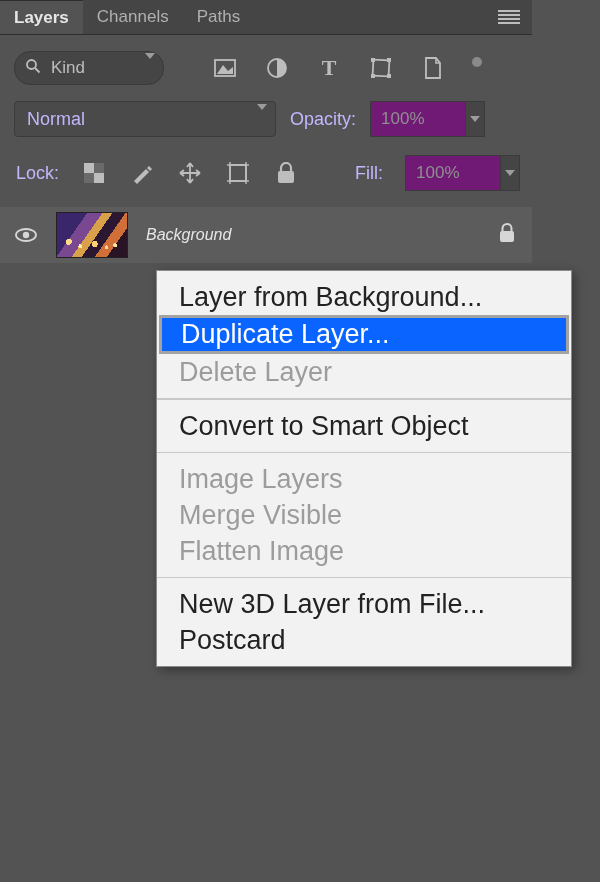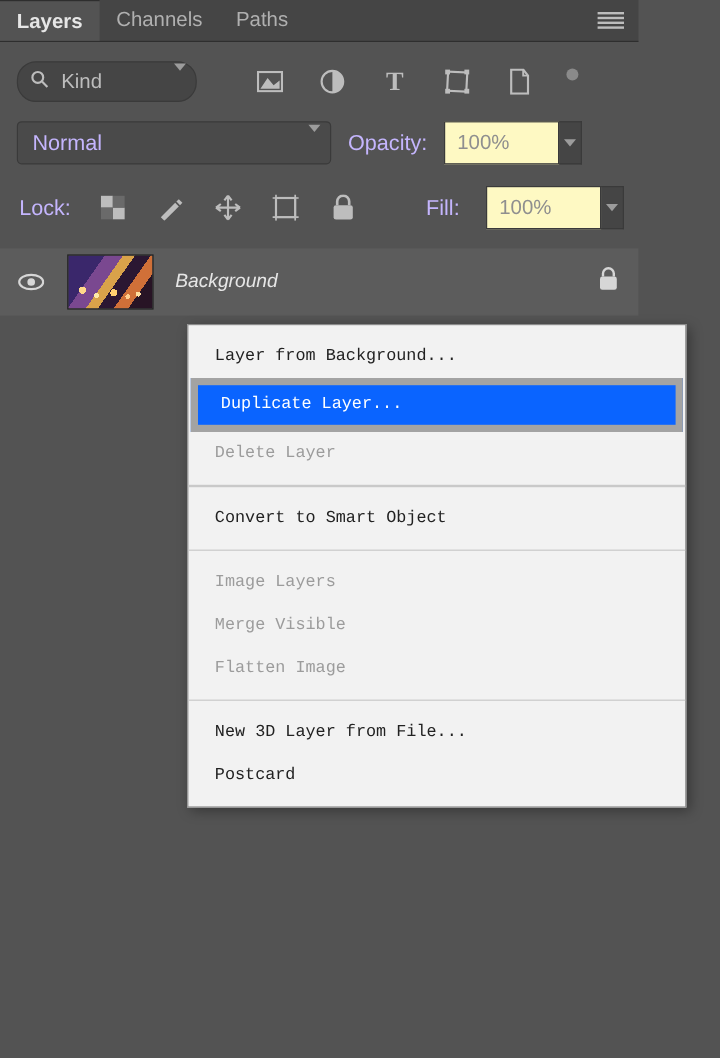--- a/index.html
+++ b/index.html
@@ -129,21 +129,21 @@
     display: flex;
     align-items: center;
   }
   .blend-select .chevron {
     position: absolute; right: 8px; top:50%; transform:translateY(-50%);
   }
   .dim-label { color: #c4b5fd; font-size: 18px; }
   .percent-box {
     height: 34px;
     border: 1px solid #3a3a3a;
-    background: #fef9c3;
+    background: #701a75;
     display: flex;
     align-items: center;
     padding: 0 10px;
     width: 74px;
     color: #8f8f8f;
     font-size: 17px;
   }
   .tiny-chevron {
     width: 18px;
     height: 34px;
@@ -206,38 +206,38 @@
 
   
   .context-menu {
     position: absolute;
     left: 156px;
     top: 270px;
     width: 414px;
     background: #f2f2f2;
     border: 1px solid #8a8a8a;
     box-shadow: 3px 3px 10px rgba(0,0,0,.35);
-    font-family: Liberation Mono, monospace;
-    font-size: 14px;
+    font-family: Liberation Sans, sans-serif;
+    font-size: 27px;
   }
   .menu-sec { padding: 8px 0; }
   .menu-divider { height:1px; background:#c9c9c9; margin:0; }
   .menu-item {
     padding: 3px 22px;
     line-height: 30px;
     color: #222;
     white-space: nowrap;
     cursor: default;
   }
   .menu-item.disabled { color: #9c9c9c; }
   .menu-item.highlight {
     background: #0a64ff;
     color: #fff;
     margin: 0 2px;
-    border: 6px solid #a3a3a3;
+    border: 3px solid #a3a3a3;
     padding: 0 19px;
     line-height: 33px;
   }
 
   
   .chev { width:0;height:0;border-left:5px solid transparent;border-right:5px solid transparent;border-top:6px solid #9c9c9c; }
 
   .eye { width:24px; display:flex; justify-content:center; }
 </style>
 </head>

